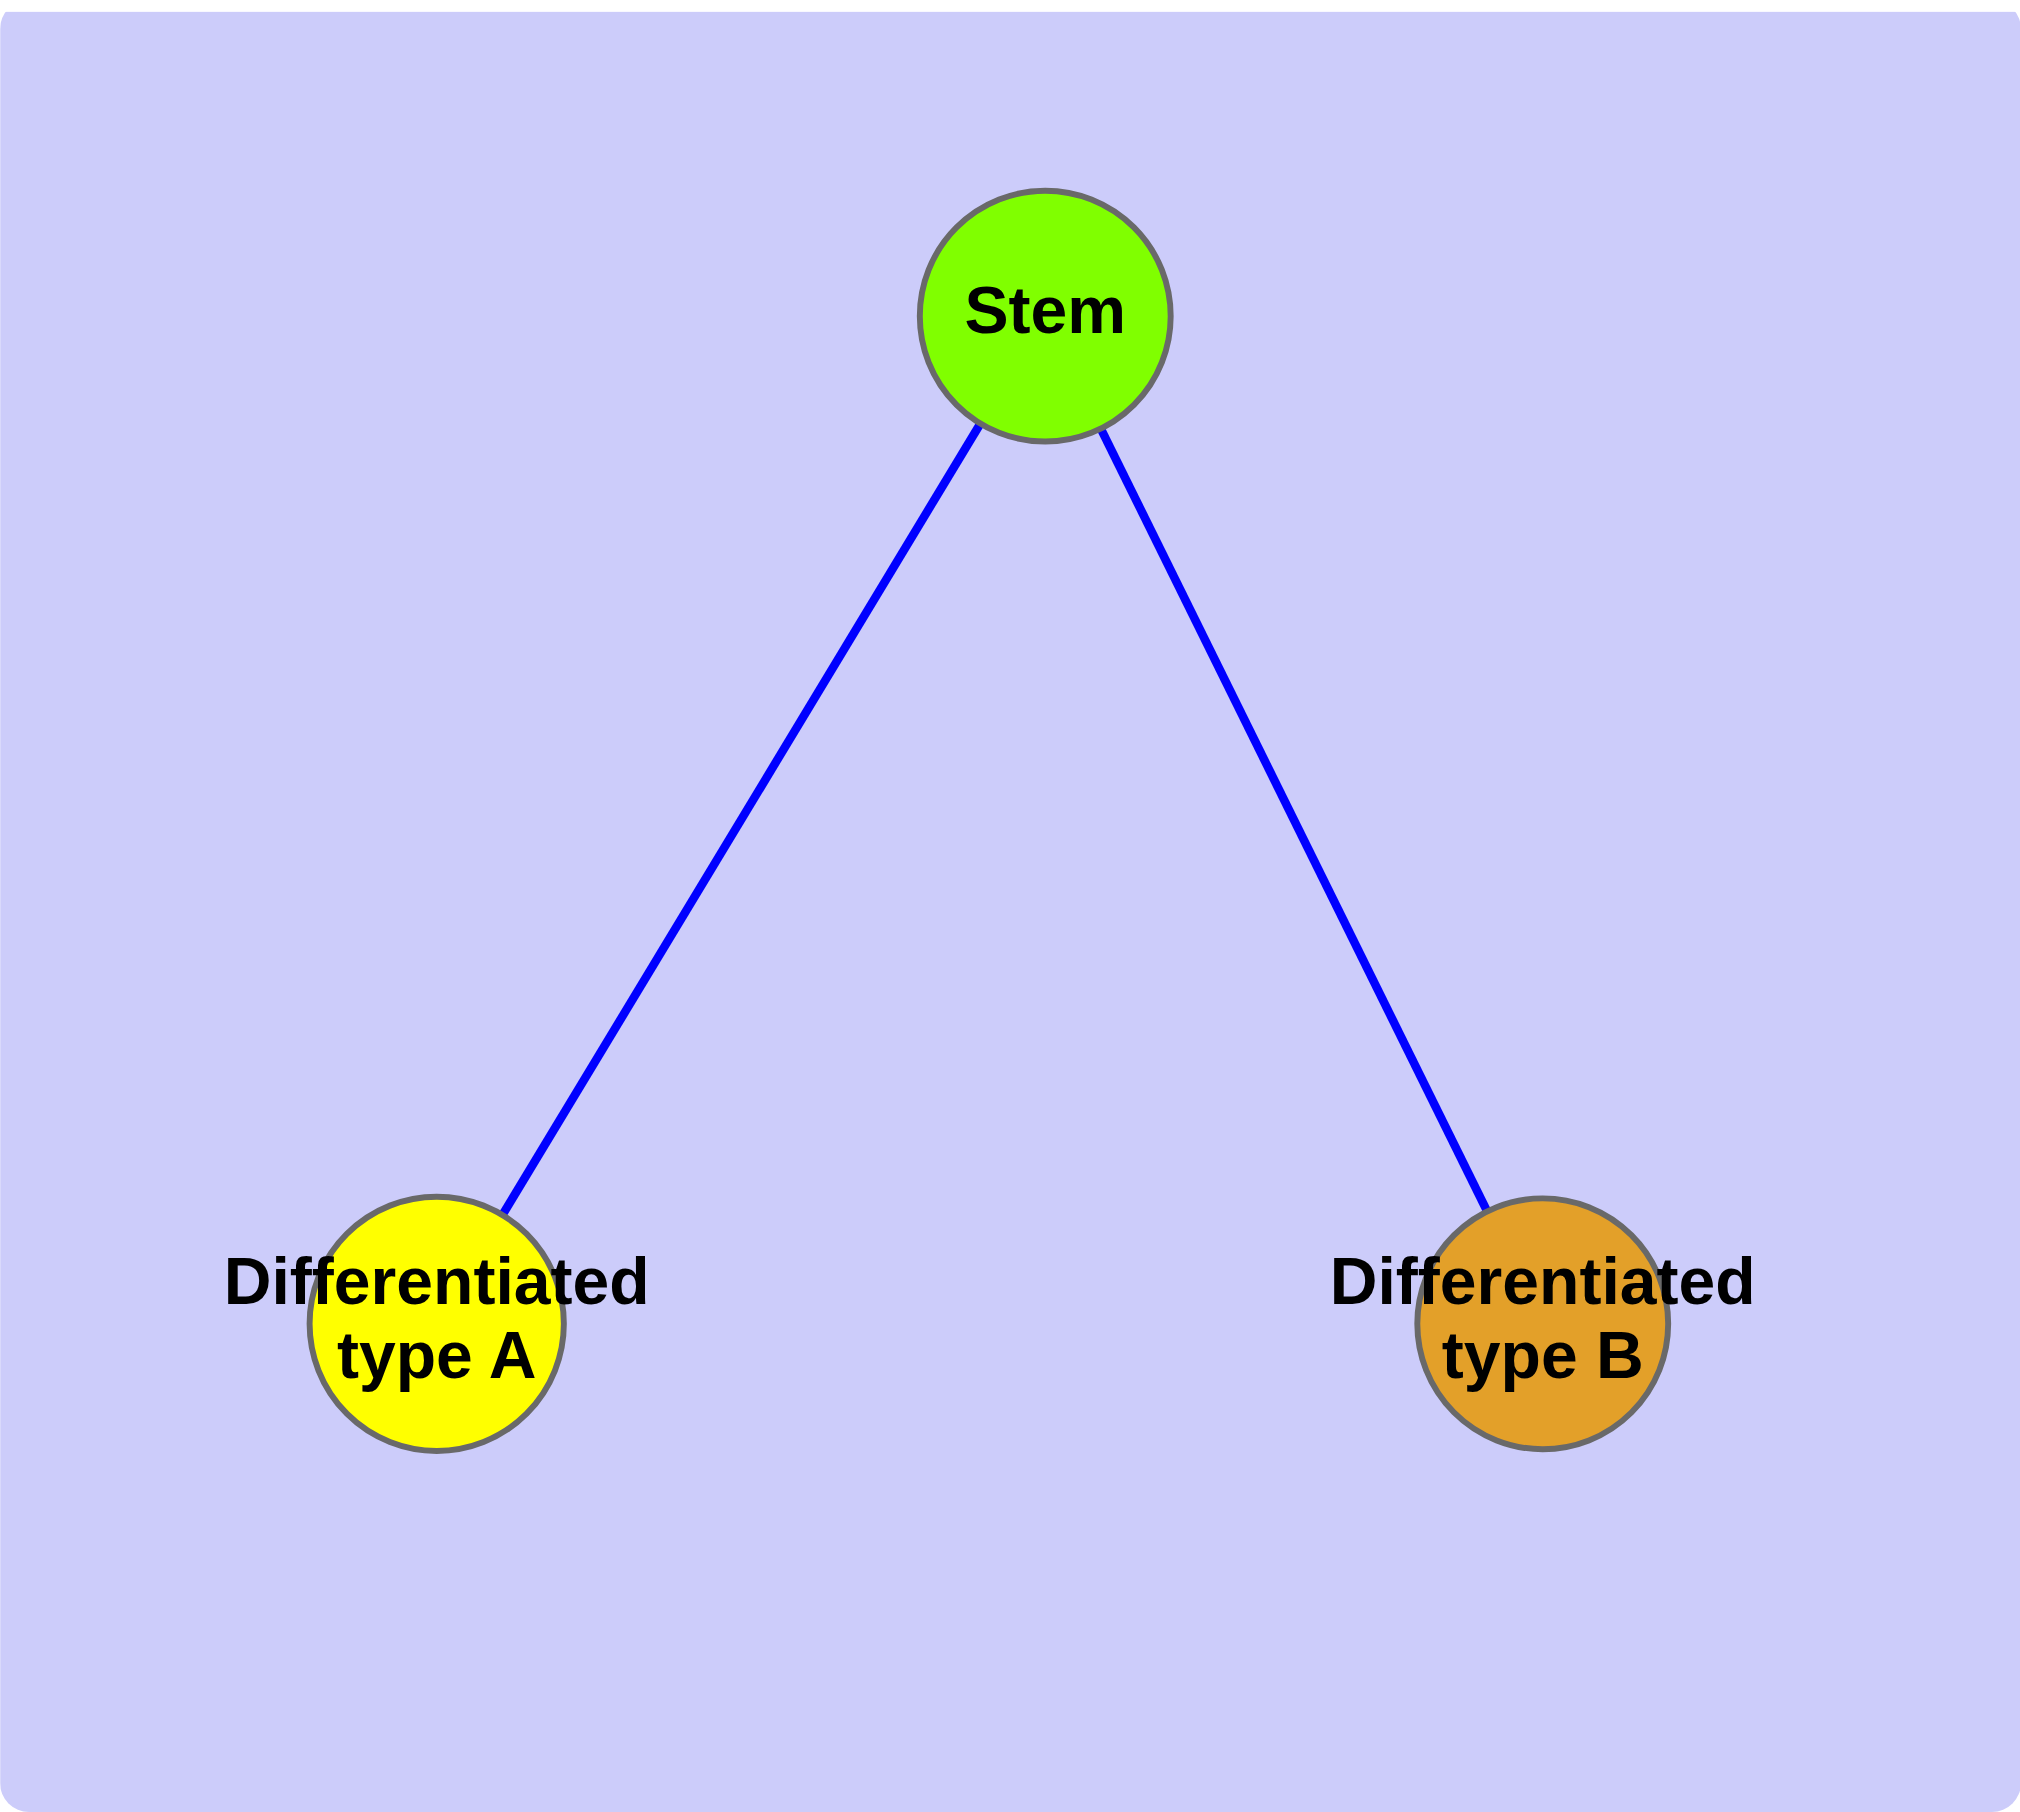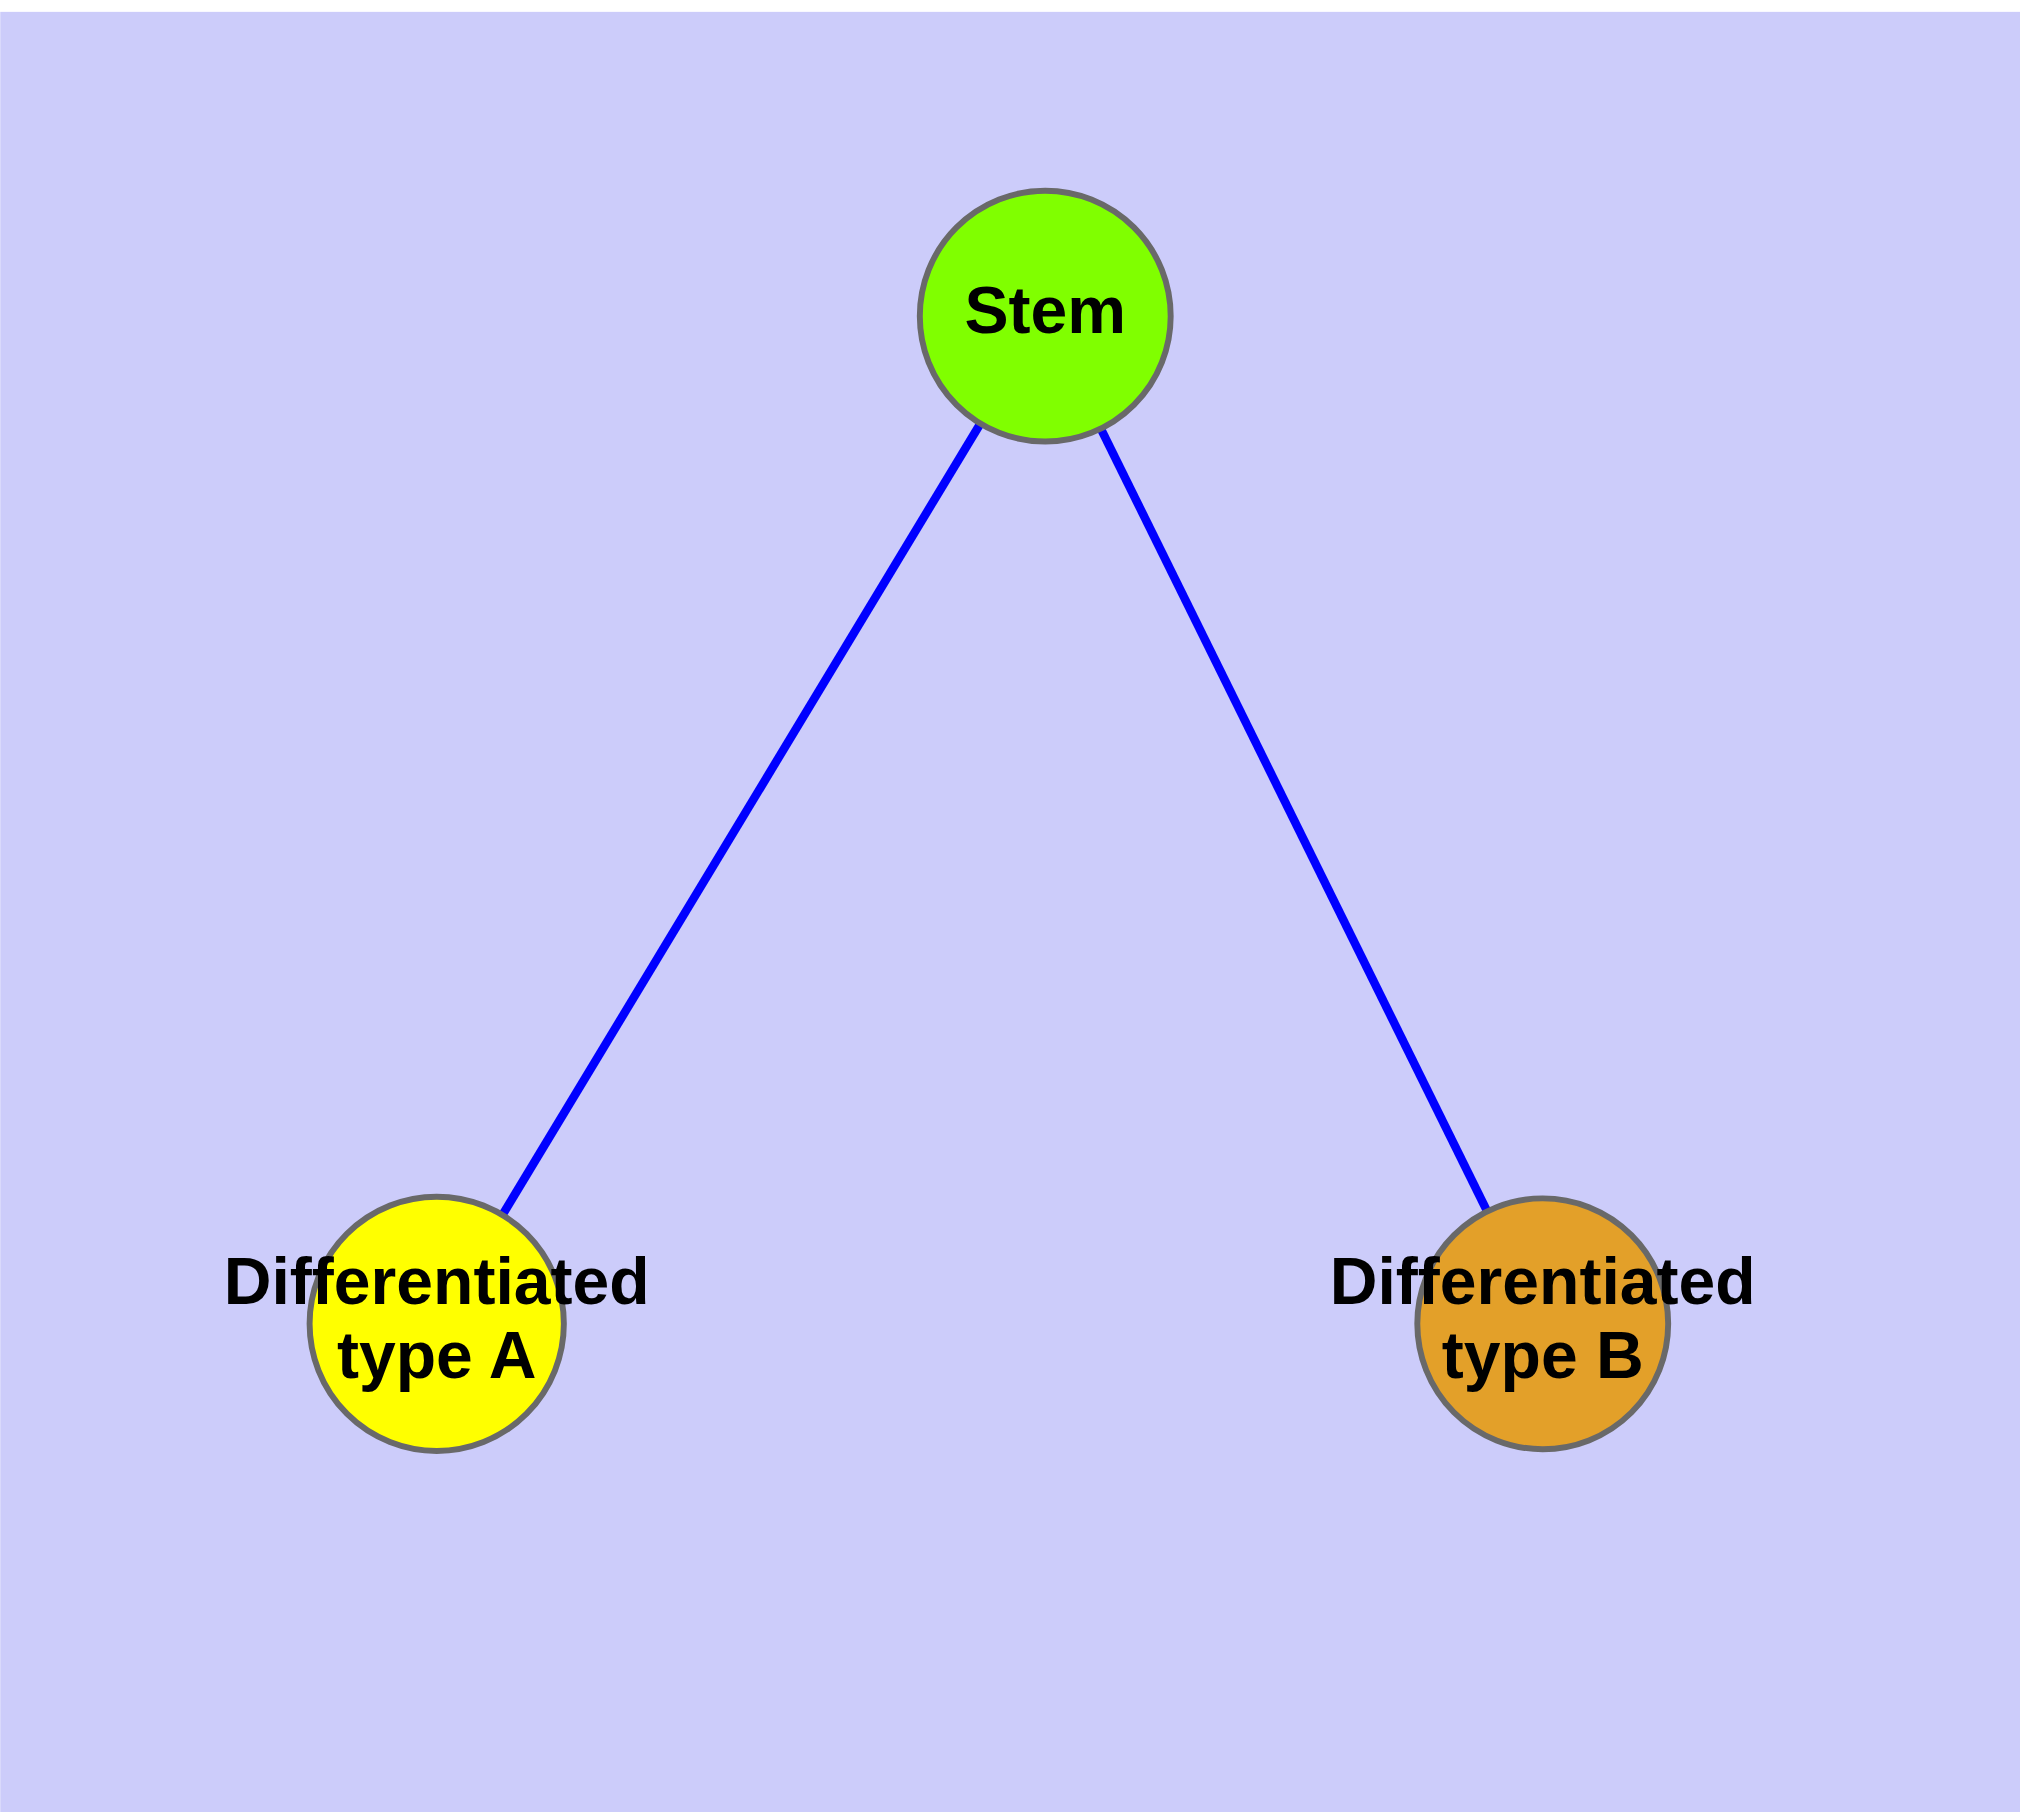--- a/index.html
+++ b/index.html
@@ -8,20 +8,21 @@
     padding: 0;
     background: #ffffff;
   }
   #canvas-wrap {
     position: relative;
     width: 2021px;
     height: 1812px;
     background: #ffffff;
     overflow: hidden;
     font-family: "Liberation Sans", "DejaVu Sans", sans-serif;
+    border-radius: 29px;
   }
   #graph-svg {
     position: absolute;
     left: 0;
     top: 0;
     width: 2021px;
     height: 1812px;
     display: block;
   }
   .node-label {

